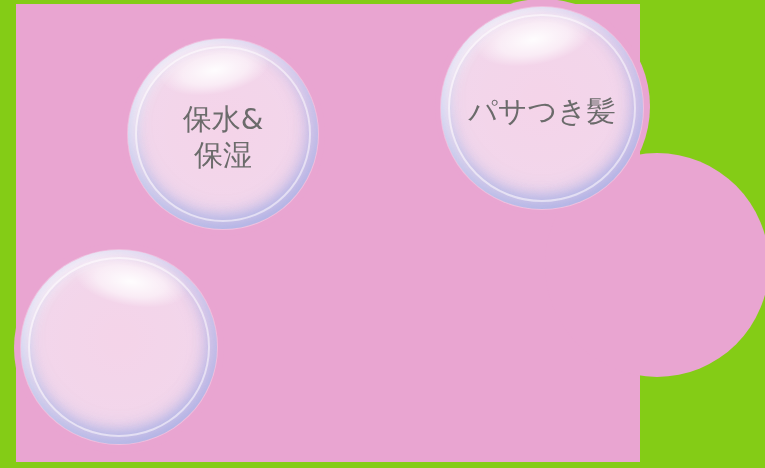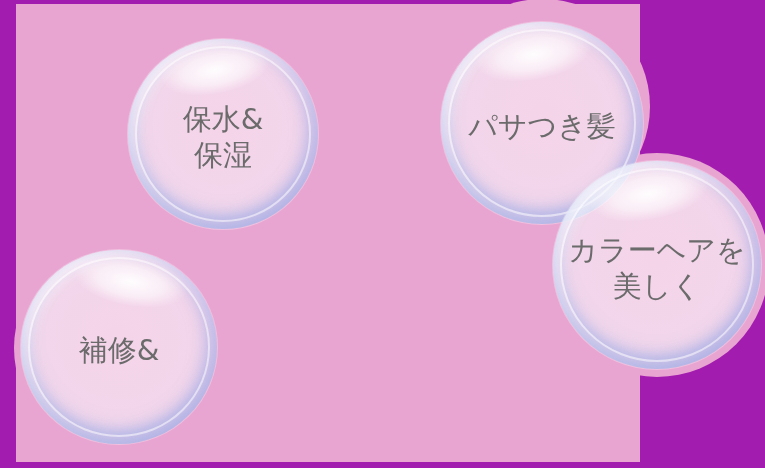--- a/index.html
+++ b/index.html
@@ -4,21 +4,21 @@
 <style>
   :root{
     --panel-color:#e9a5d1;
     --text-color:#6b6b6b;
   }
   html,body{margin:0;padding:0;background:#000;}
   .canvas{
     position:relative;
     width:765px;height:468px;
     overflow:hidden;
-    background:#a21caf;
+    background:#84cc16;
     font-family:"DejaVu Sans",sans-serif;
   }
   .pink-panel{
     position:absolute;
     left:16px;top:4px;width:624px;height:458px;
     background:var(--panel-color);
   }
   
   .halo{
     position:absolute;border-radius:50%;
@@ -60,21 +60,21 @@
     border-radius:50%;
     background:radial-gradient(closest-side,
       rgba(255,255,255,0.95) 0%,
       rgba(255,255,255,0.55) 60%,
       rgba(255,255,255,0) 100%);
     transform:rotate(-10deg);
   }
   .bubble-4::after{left:27%;transform:rotate(10deg);}
 
   .bubble-1{left:128px;top:39px;width:190px;height:190px;}
-  .bubble-2{left:441px;top:22px;width:202px;height:202px;}
+  .bubble-2{left:441px;top:7px;width:202px;height:202px;}
   .bubble-3{left:553px;top:161px;width:208px;height:208px;}
   .bubble-4{left:21px;top:250px;width:196px;height:194px;}
 
   .bubble-label{
     position:absolute;inset:0;z-index:2;
     display:flex;flex-direction:column;
     align-items:center;justify-content:center;
     transform:translateY(3px);
     color:var(--text-color);
     font-size:29px;line-height:36px;
@@ -101,25 +101,18 @@
       <span>保湿</span>
     </div>
   </div>
 
   <div class="bubble bubble-2">
     <div class="bubble-label">
       <span>パサつき髪</span>
     </div>
   </div>
 
-  <div class="bubble bubble-3">
-    <div class="bubble-label">
-      <span>カラーヘアを</span>
-      <span>美しく</span>
-    </div>
-  </div>
 
   <div class="bubble bubble-4">
     <div class="bubble-label">
-      <span>補修&amp;</span>
     </div>
   </div>
 </div>
 
 </body></html>

